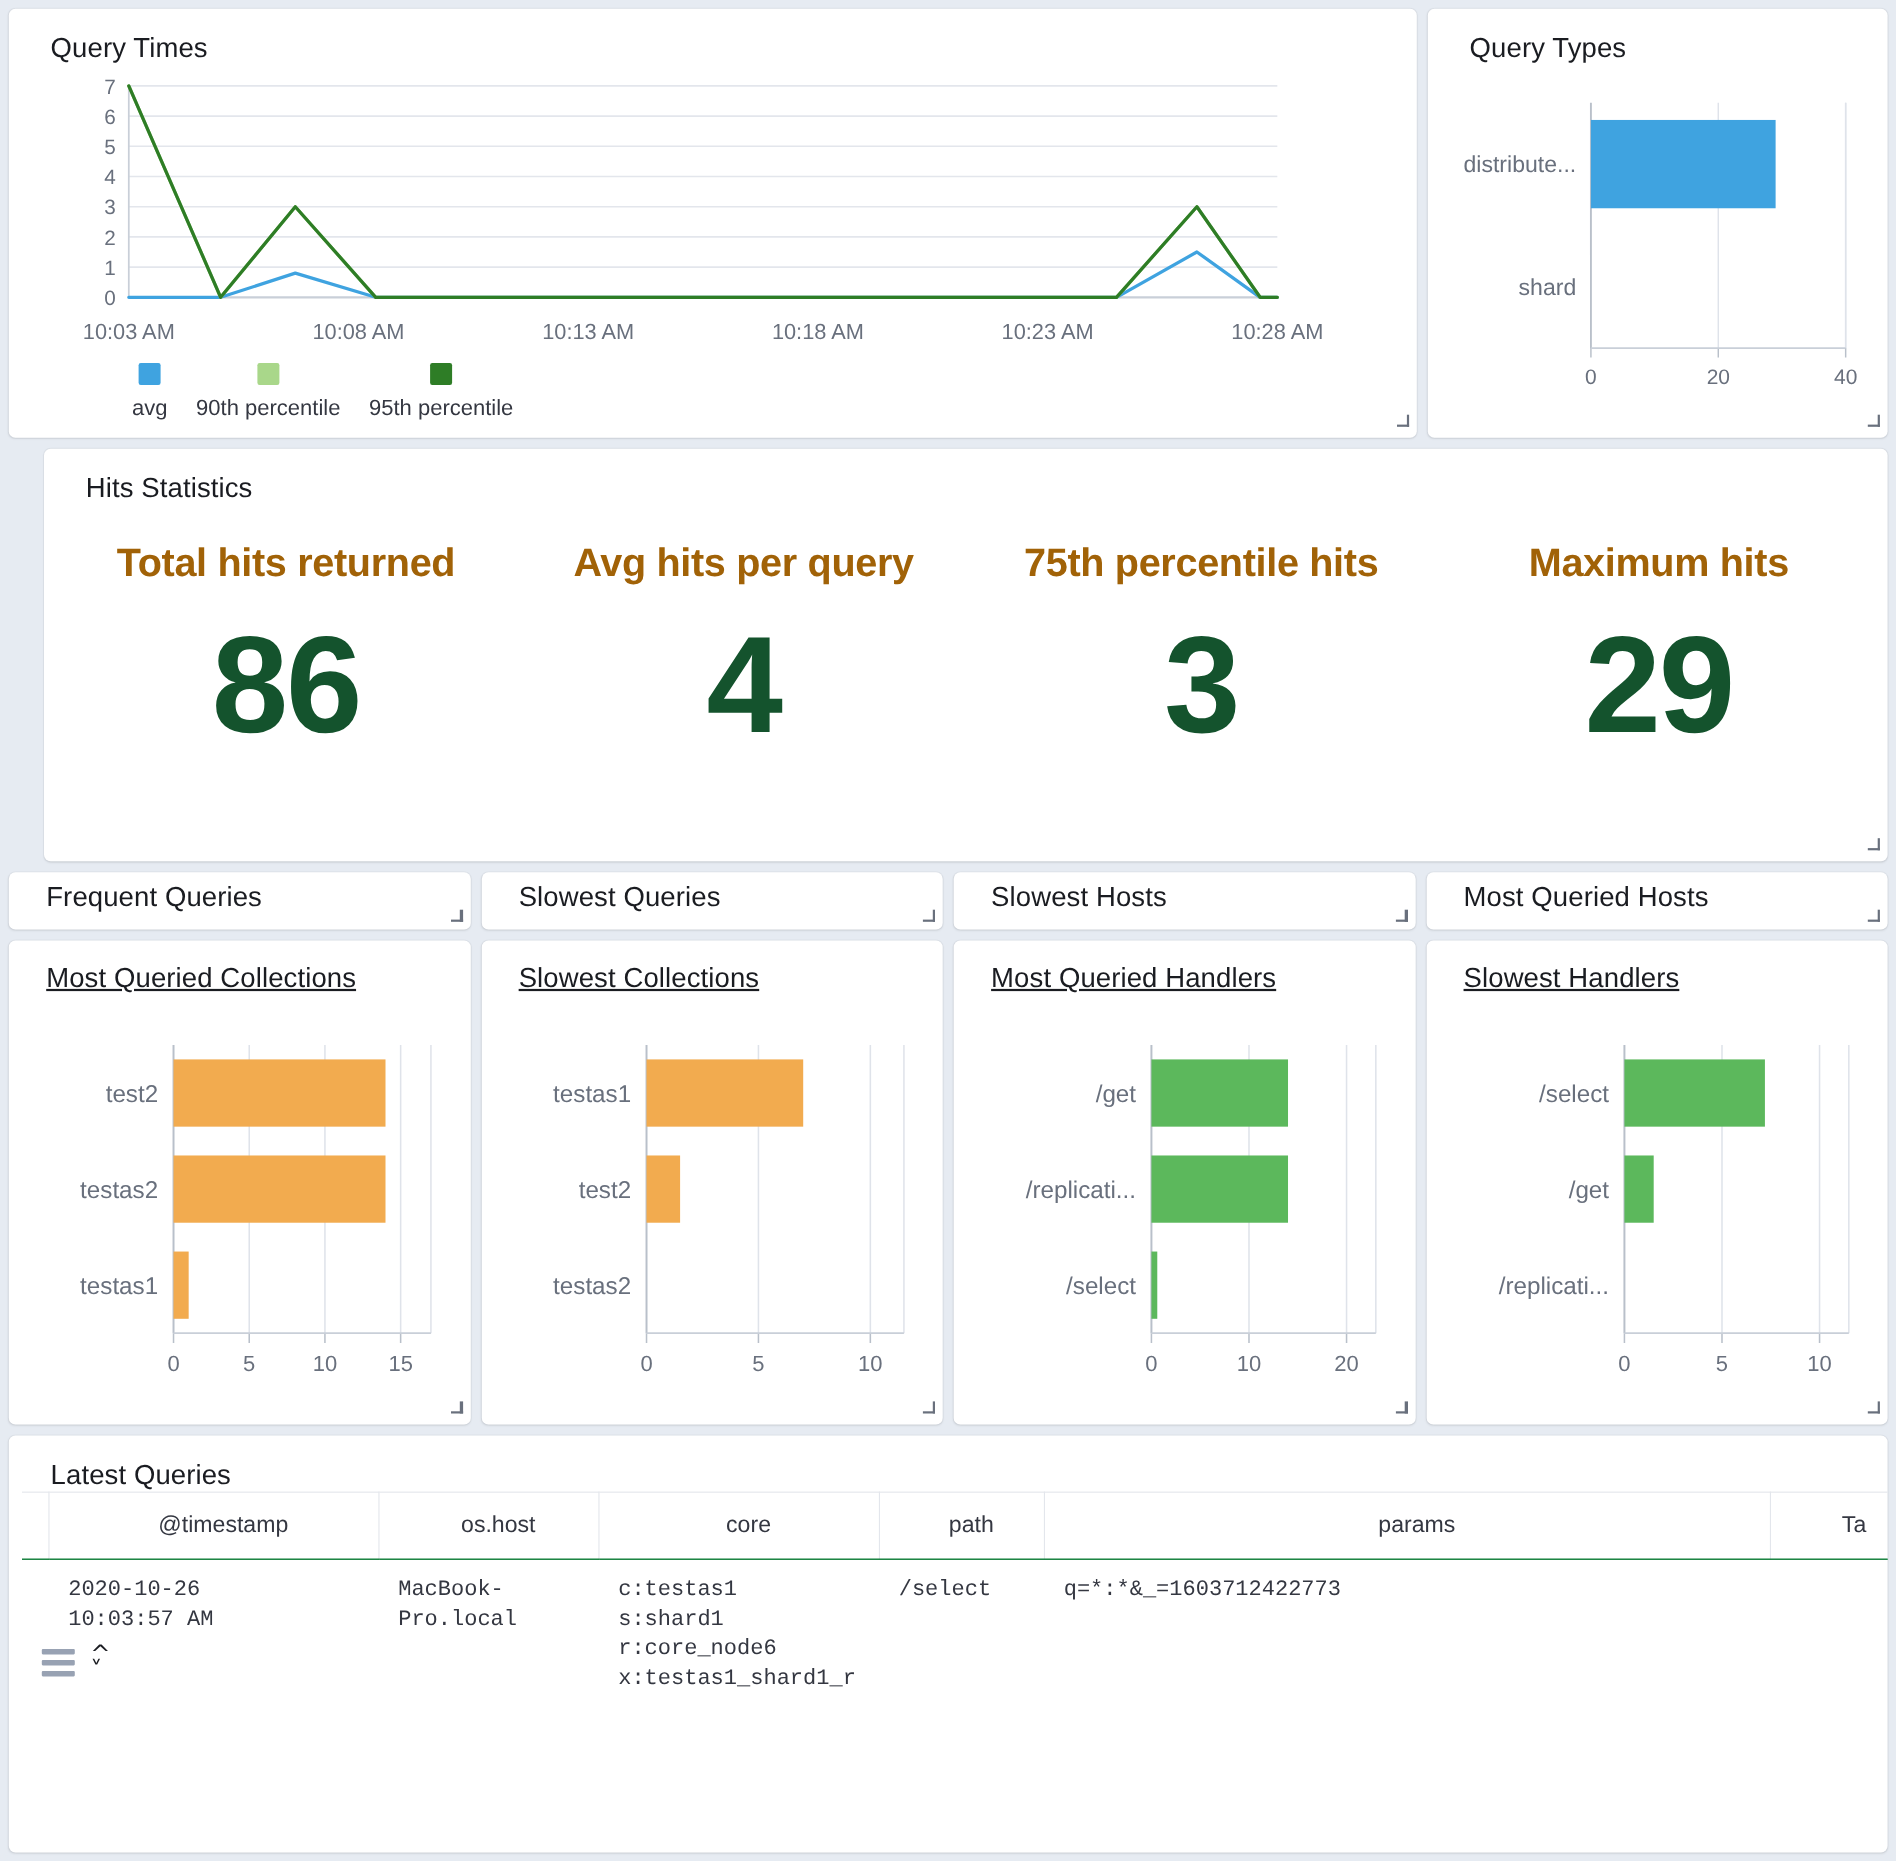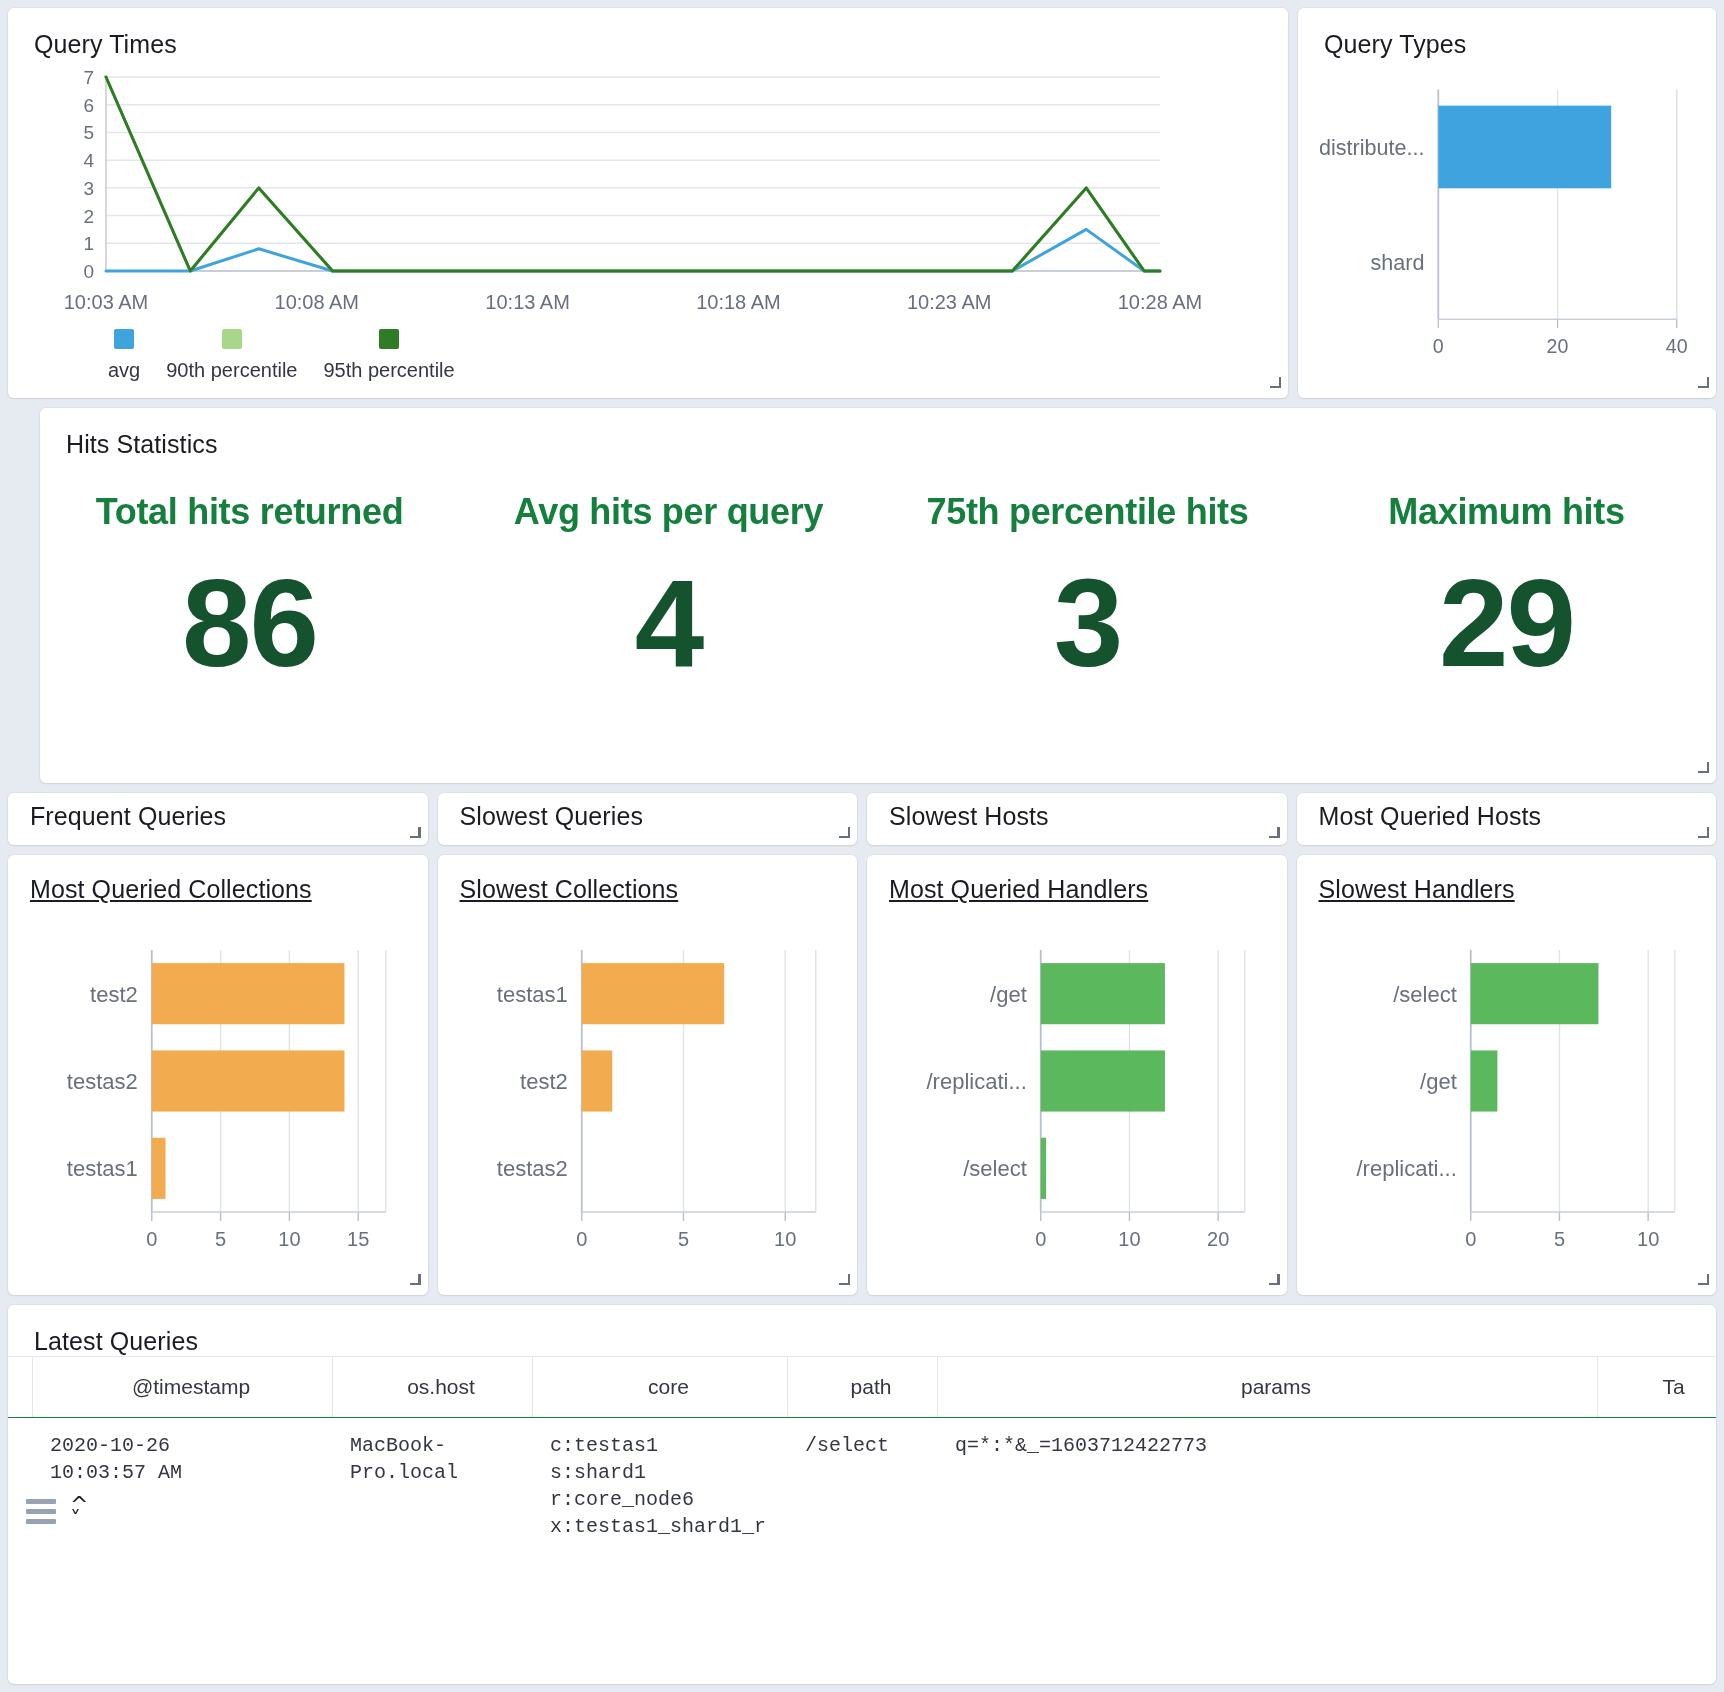--- a/index.html
+++ b/index.html
@@ -12,20 +12,21 @@
     overflow: hidden;
   }
   .dash { width:1724px; height:1692px; padding:8px; display:flex; flex-direction:column; gap:10px; }
 
   .panel {
     background:#fff;
     border-radius:6px;
     box-shadow:0 1px 2px rgba(0,0,0,.08), 0 0 0 1px rgba(0,0,0,.03);
     position:relative;
     overflow:hidden;
+    padding-left:12px;
   }
   .panel-title {
     font-size:25px;
     font-weight:400;
     color:#1a1c21;
     padding:22px 0 0 26px;
     letter-spacing:.1px;
   }
   .resize-grip {
     position:absolute; right:6px; bottom:5px;
@@ -50,21 +51,21 @@
 
   .legend { display:flex; gap:26px; padding-left:100px; margin-top:-4px; align-items:center; }
   .legend-item { display:flex; align-items:center; gap:10px;flex-direction:column; }
   .legend-swatch { width:20px; height:20px; border-radius:2px; display:block; }
   .legend-text { font-size:20px; color:#343741; }
 
   
   .hits { height:375px;margin-left:32px; }
   .metrics { display:flex; height:300px; }
   .metric { flex:1; display:flex; flex-direction:column; align-items:center; justify-content:flex-start; padding-top:32px; }
-  .metric-label { font-size:36px; font-weight:700; color:#15803d; letter-spacing:-.3px; }
+  .metric-label { font-size:36px; font-weight:700; color:#a16207; letter-spacing:-.3px; }
   .metric-value { font-size:125px; font-weight:700; color:#14532d; line-height:1.08; margin-top:22px; letter-spacing:-2px; }
 
   
   .row3 { display:flex; gap:10px; height:52px; }
   .row3 .panel { flex:1; }
   .row3 .panel-title { font-size:25px; padding:9px 0 0 22px; }
   .row3 .resize-grip { bottom:2px; }
 
   
   .row4 { display:flex; gap:10px; height:440px; }

